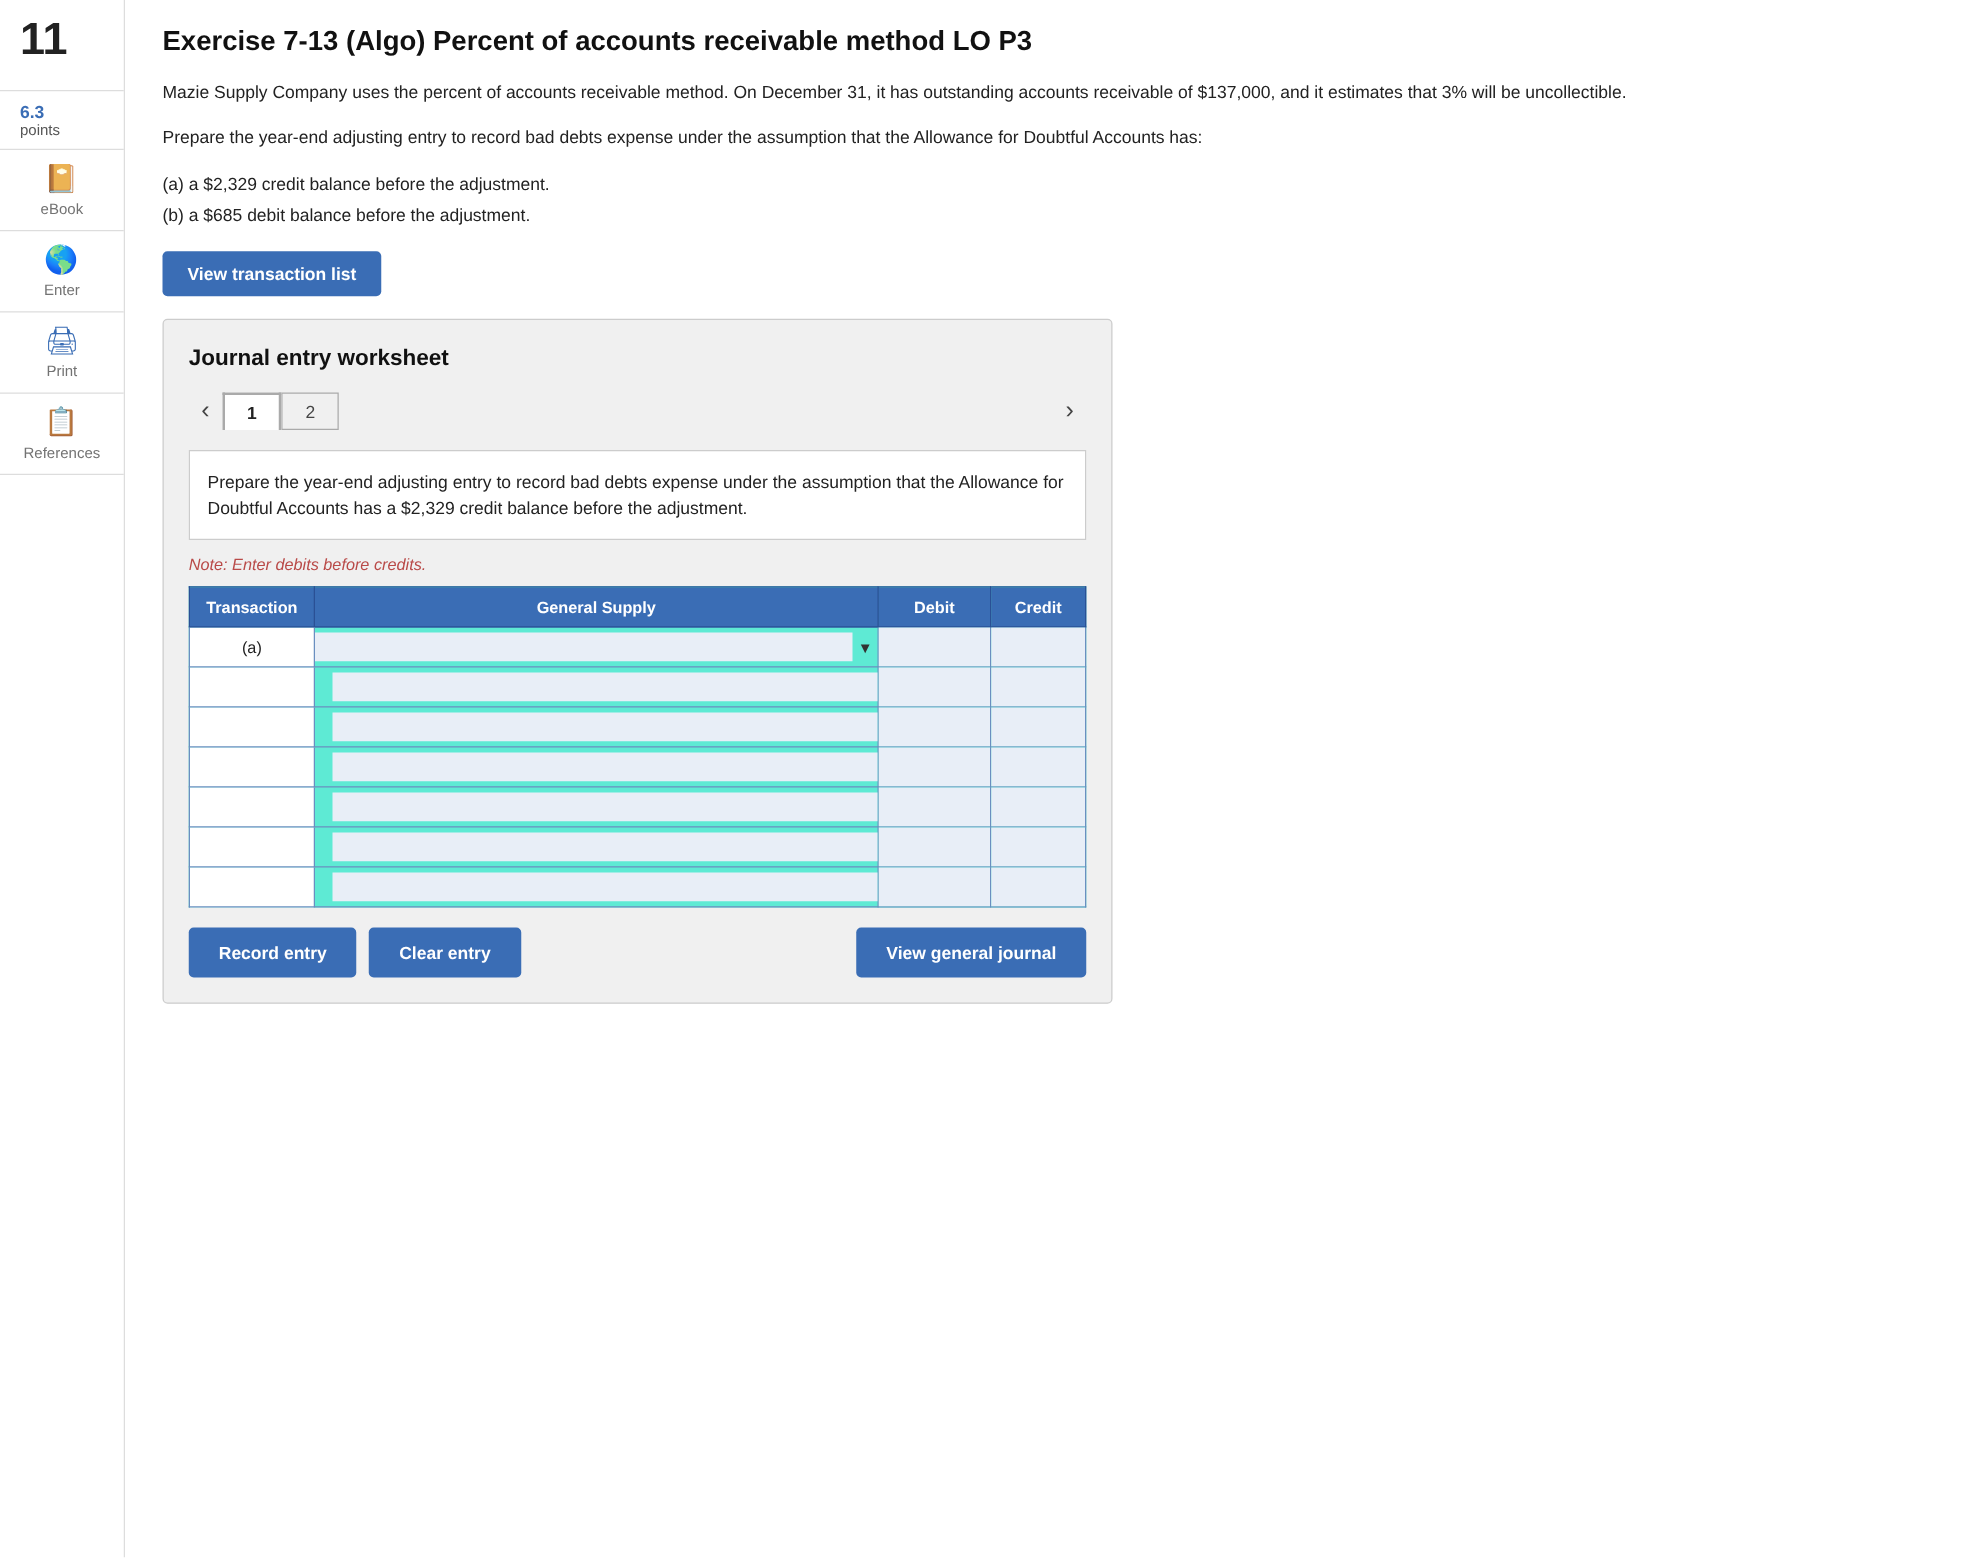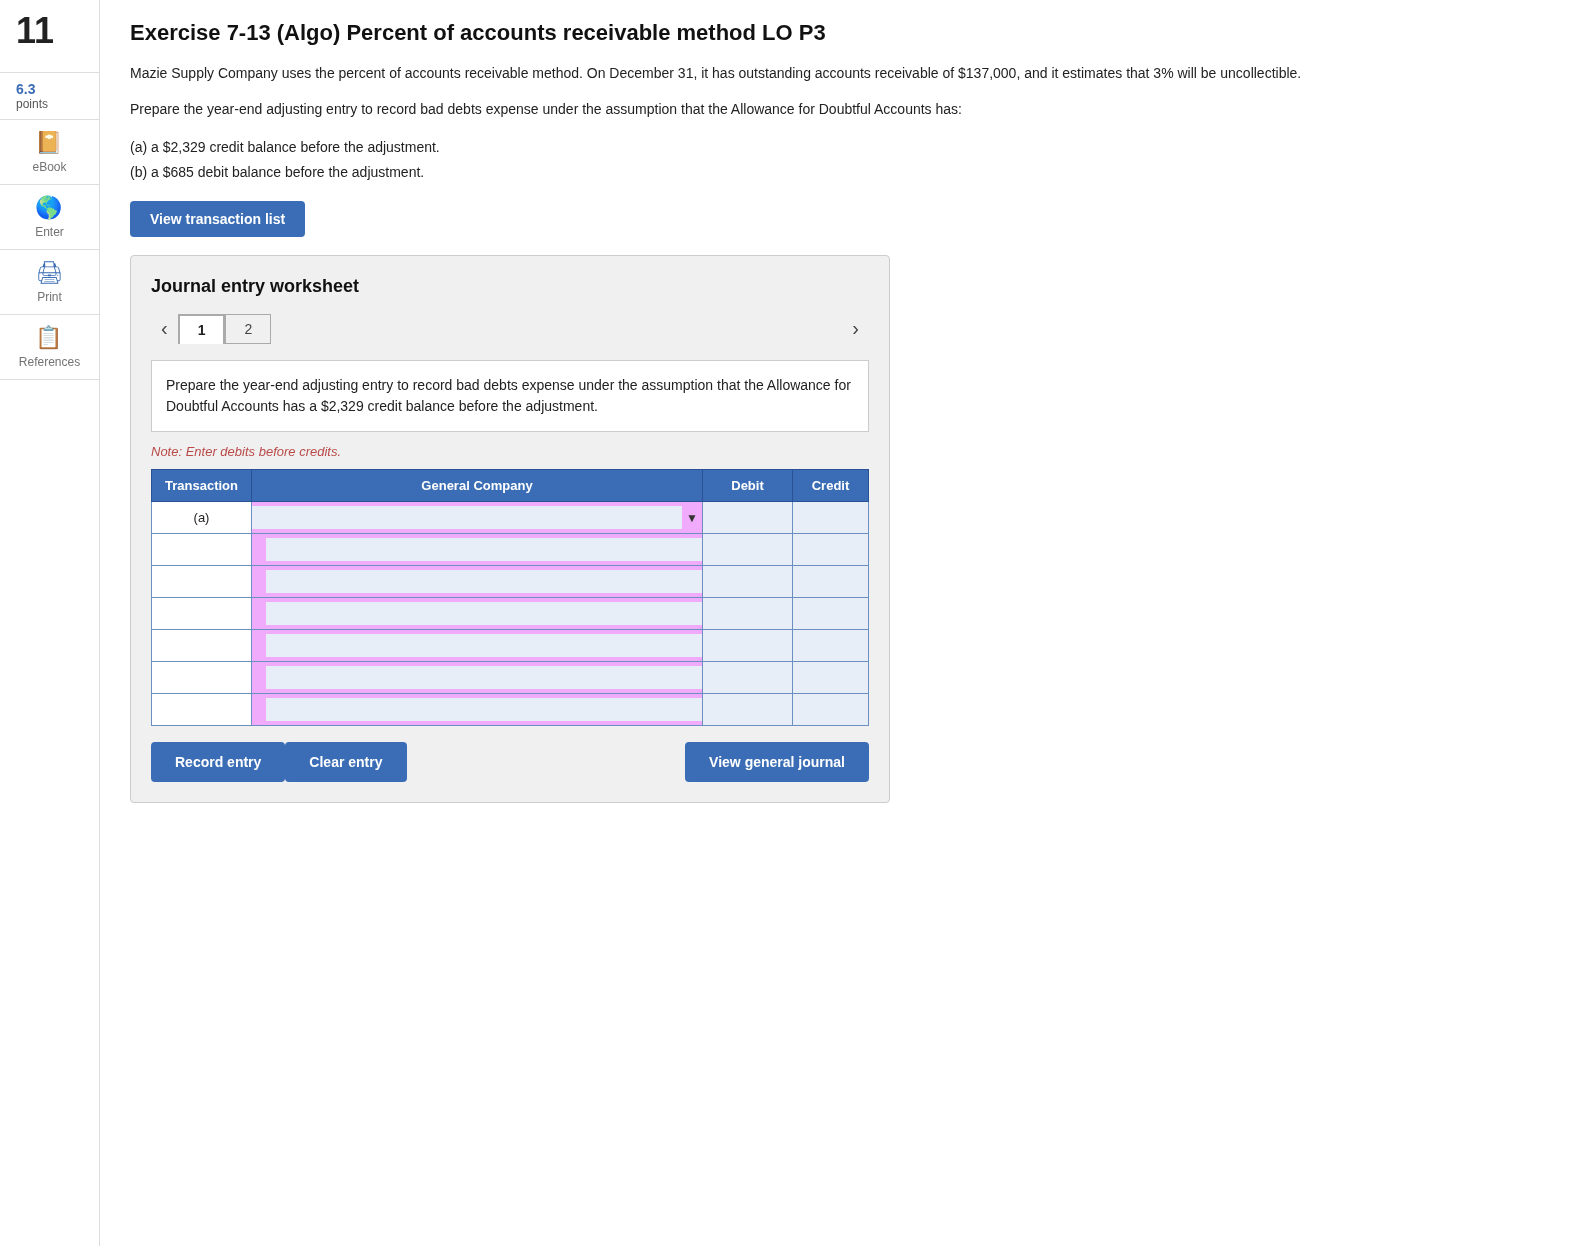--- a/index.html
+++ b/index.html
@@ -186,21 +186,21 @@
       font-style: italic;
       margin-bottom: 10px;
       font-size: 13px;
     }
 
     
     .journal-table {
       width: 100%;
       border-collapse: collapse;
       margin-bottom: 16px;
-      background: #f0abfc;
+      background: #5eead4;
     }
     .journal-table th {
       background: #3a6db5;
       color: #fff;
       padding: 8px 6px;
       border: 1px solid #2a5095;
       font-size: 13px;
       text-align: center;
     }
     .journal-table th.transaction-th { width: 100px; }
@@ -246,20 +246,21 @@
       border: none;
       font-size: 12px;
       cursor: pointer;
       color: #333;
       padding: 0 4px;
     }
 
     
     .action-buttons {
       display: flex;
+      gap: 10px;
       margin-top: 4px;
     }
     .action-btn {
       background: #3a6db5;
       color: #fff;
       border: none;
       padding: 12px 24px;
       font-size: 14px;
       font-weight: bold;
       border-radius: 4px;
@@ -333,21 +334,21 @@
       <div class="description-box">
         <span>Prepare the year-end adjusting entry to record bad debts expense under the assumption that the Allowance for Doubtful Accounts has a $2,329 credit balance before the adjustment.</span>
       </div>
 
       <div class="note-text">Note: Enter debits before credits.</div>
 
       <table class="journal-table">
         <thead>
           <tr>
             <th class="transaction-th">Transaction</th>
-            <th class="journal-th">General Company</th>
+            <th class="journal-th">General Supply</th>
             <th class="debit-th">Debit</th>
             <th class="credit-th">Credit</th>
           </tr>
         </thead>
         <tbody>
 
           <tr>
             <td class="transaction-td">(a)</td>
             <td class="dropdown-td">
               <div class="first-row-input">

